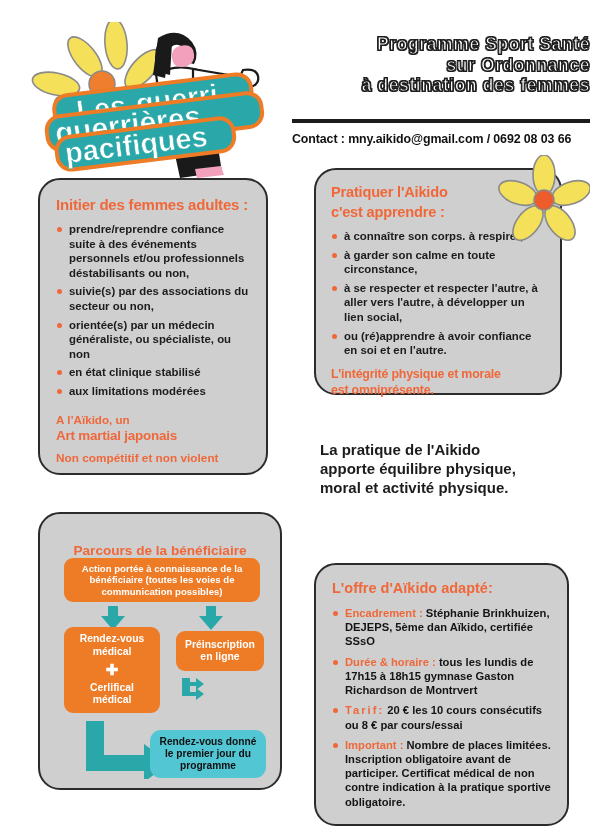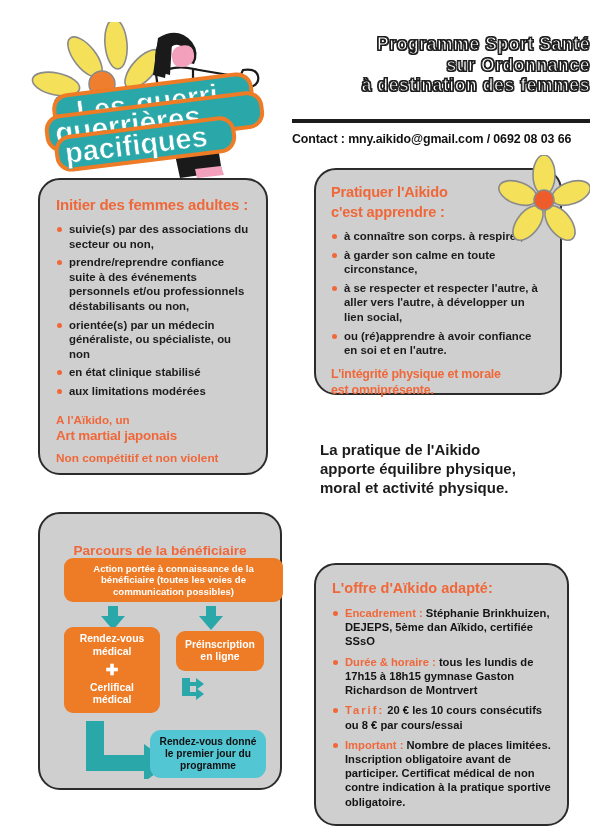--- a/index.html
+++ b/index.html
@@ -261,22 +261,22 @@
       <span class="l3">à destination des femmes</span>
     </div>
   </div>
   <div id="title-rule"></div>
   <div id="contact-line">Contact : mny.aikido@gmail.com / 0692 08 03 66</div>
 
   <div id="panel-initier" class="panel">
     <div style="padding:16px 14px 0 16px;">
       <div class="panel-h-orange">Initier des femmes adultes :</div>
       <ul class="blist" style="margin-top:9px;">
+        <li>prendre/reprendre confiance suite à des événements personnels et/ou professionnels déstabilisants ou non,</li>
         <li>suivie(s) par des associations du secteur ou non,</li>
-        <li>prendre/reprendre confiance suite à des événements personnels et/ou professionnels déstabilisants ou non,</li>
         <li>orientée(s) par un médecin généraliste, ou spécialiste, ou non</li>
         <li>en état clinique stabilisé</li>
         <li>aux limitations modérées</li>
       </ul>
       <div class="tagline" style="margin-top:13px;">
         <div style="font-size:11.6px;">A l’Aïkido, un</div>
         <div style="font-size:13.4px;letter-spacing:-0.2px;">Art martial japonais</div>
         <div style="font-size:11.8px;margin-top:7px;">Non compétitif et non violent</div>
       </div>
     </div>
@@ -312,21 +312,21 @@
 
   <div id="statement">
     <div>La pratique de l'Aikido</div>
     <div>apporte équilibre physique,</div>
     <div>moral et activité physique.</div>
   </div>
 
   <div id="panel-parcours" class="panel">
     <div class="parcours-title" style="padding-top:29px;">Parcours de la bénéficiaire</div>
 
-    <div class="fbox" style="left:24px; top:44px; width:219px; height:44px; font-size:9.6px; padding:0 7px;">Action portée à connaissance de la bénéficiaire (toutes les voies de communication possibles)</div>
+    <div class="fbox" style="left:24px; top:44px; width:196px; height:44px; font-size:9.6px; padding:0 7px;">Action portée à connaissance de la bénéficiaire (toutes les voies de communication possibles)</div>
 
     <svg style="position:absolute; left:60px; top:92px; width:26px; height:24px;" viewBox="0 0 26 24">
       <path d="M8 0 h10 v10 h7 l-12 14 l-12 -14 h7 Z" fill="#2aa7a8"></path>
     </svg>
     <svg style="position:absolute; left:158px; top:92px; width:26px; height:24px;" viewBox="0 0 26 24">
       <path d="M8 0 h10 v10 h7 l-12 14 l-12 -14 h7 Z" fill="#2aa7a8"></path>
     </svg>
 
     <div class="fbox" style="left:24px; top:113px; width:96px; height:86px; font-size:10.4px; flex-direction:column; padding:0 5px;">
       <span>Rendez-vous</span>

